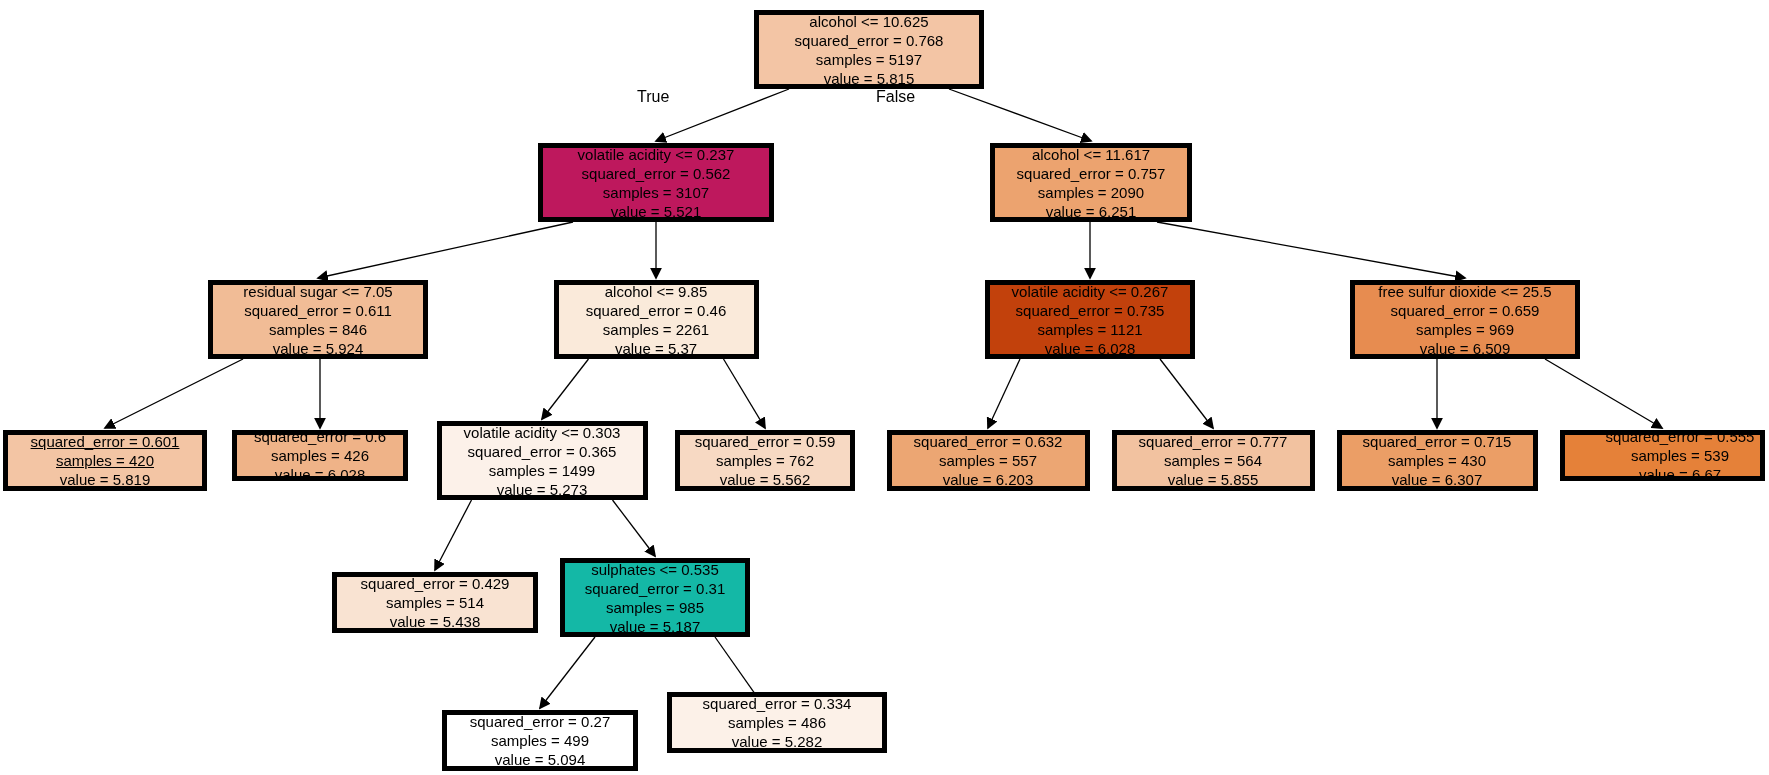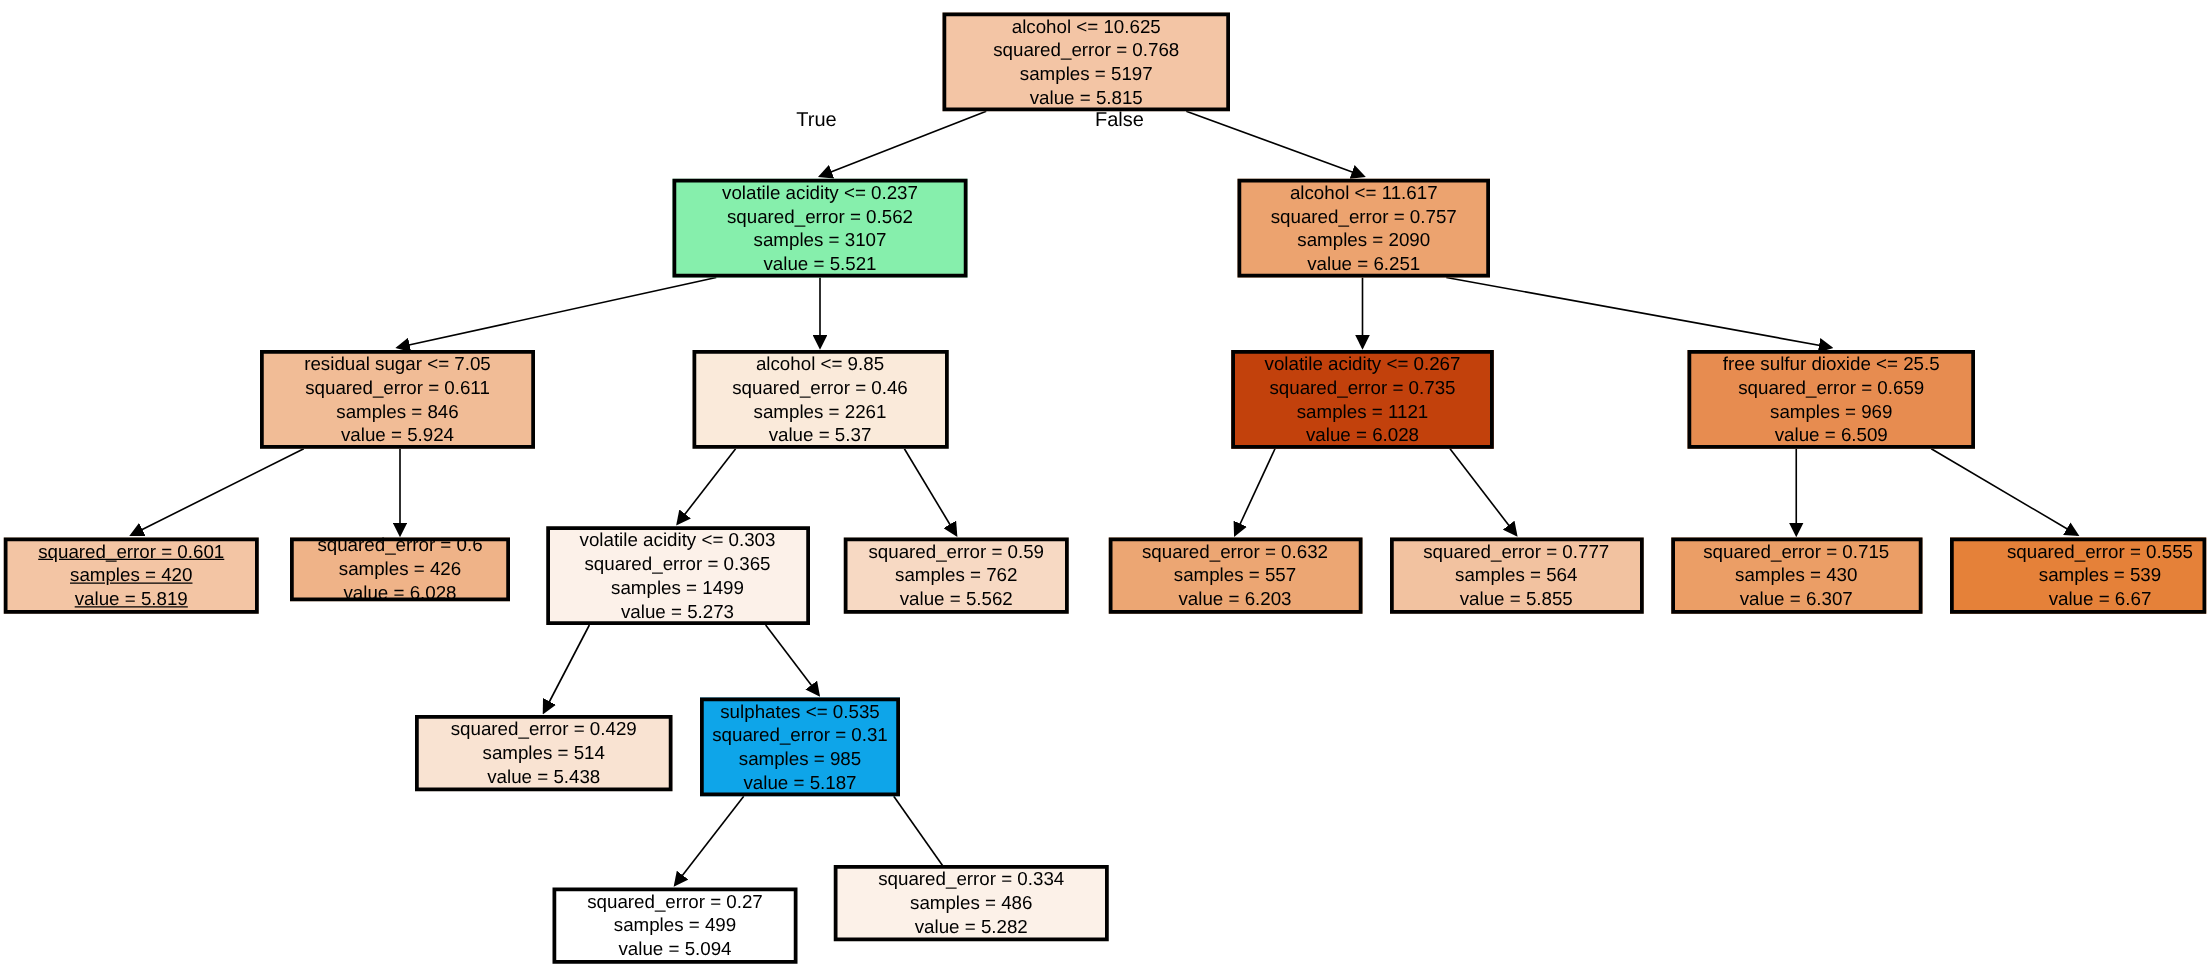--- a/index.html
+++ b/index.html
@@ -18,21 +18,21 @@
   #edge-layer {
     position: absolute;
     left: 0; top: 0;
     width: 1769px;
     height: 775px;
     pointer-events: none;
   }
   .tree-node {
     position: absolute;
     box-sizing: border-box;
-    border: 3px solid #a16207;
+    border: 5px solid #a16207;
     display: flex;
     flex-direction: column;
     justify-content: center;
     align-items: center;
     text-align: center;
     color: #000000;
   }
   .node-line {
     font-size: 15px;
     line-height: 19px;
@@ -77,21 +77,21 @@
         <line x1="715" y1="637" x2="765" y2="708" stroke="#000000" stroke-width="1.3" marker-end="url(#arrowhead)"></line>
       </g>
   </svg>
   <div id="nodes">
       <div class="tree-node" style="left: 754px; top: 10px; width: 230px; height: 79px; background: rgb(243, 197, 165); border-color: rgb(0, 0, 0);">
         <div class="node-line">alcohol &lt;= 10.625</div>
         <div class="node-line">squared_error = 0.768</div>
         <div class="node-line">samples = 5197</div>
         <div class="node-line">value = 5.815</div>
       </div>
-      <div class="tree-node" style="left: 538px; top: 143px; width: 236px; height: 79px; background: #86efac; border-color: rgb(0, 0, 0);">
+      <div class="tree-node" style="left: 538px; top: 143px; width: 236px; height: 79px; background: #be185d; border-color: rgb(0, 0, 0);">
         <div class="node-line">volatile acidity &lt;= 0.237</div>
         <div class="node-line">squared_error = 0.562</div>
         <div class="node-line">samples = 3107</div>
         <div class="node-line">value = 5.521</div>
       </div>
       <div class="tree-node" style="left: 990px; top: 143px; width: 202px; height: 79px; background: rgb(236, 163, 111); border-color: rgb(0, 0, 0);">
         <div class="node-line">alcohol &lt;= 11.617</div>
         <div class="node-line">squared_error = 0.757</div>
         <div class="node-line">samples = 2090</div>
         <div class="node-line">value = 6.251</div>
@@ -149,31 +149,31 @@
       <div class="tree-node" style="left: 1111.5px; top: 430px; width: 203px; height: 61px; background: rgb(242, 194, 160); border-color: rgb(0, 0, 0);">
         <div class="node-line">squared_error = 0.777</div>
         <div class="node-line">samples = 564</div>
         <div class="node-line">value = 5.855</div>
       </div>
       <div class="tree-node" style="left: 1336.5px; top: 430px; width: 201px; height: 61px; background: rgb(235, 158, 102); border-color: rgb(0, 0, 0);">
         <div class="node-line">squared_error = 0.715</div>
         <div class="node-line">samples = 430</div>
         <div class="node-line">value = 6.307</div>
       </div>
-      <div class="tree-node" style="left: 1559.5px; top: 430px; width: 205px; height: 61px; background: rgb(229, 129, 57); border-color: rgb(0, 0, 0); padding-left: 36px;">
+      <div class="tree-node" style="left: 1559.5px; top: 430px; width: 205px; height: 51px; background: rgb(229, 129, 57); border-color: rgb(0, 0, 0); padding-left: 36px;">
         <div class="node-line">squared_error = 0.555</div>
         <div class="node-line">samples = 539</div>
         <div class="node-line">value = 6.67</div>
       </div>
       <div class="tree-node" style="left: 332px; top: 572px; width: 206px; height: 61px; background: rgb(249, 227, 210); border-color: rgb(0, 0, 0);">
         <div class="node-line">squared_error = 0.429</div>
         <div class="node-line">samples = 514</div>
         <div class="node-line">value = 5.438</div>
       </div>
-      <div class="tree-node" style="left: 560px; top: 558px; width: 160px; height: 79px; background: #0ea5e9; border-color: rgb(0, 0, 0);">
+      <div class="tree-node" style="left: 560px; top: 558px; width: 190px; height: 79px; background: #14b8a6; border-color: rgb(0, 0, 0);">
         <div class="node-line">sulphates &lt;= 0.535</div>
         <div class="node-line">squared_error = 0.31</div>
         <div class="node-line">samples = 985</div>
         <div class="node-line">value = 5.187</div>
       </div>
       <div class="tree-node" style="left: 442px; top: 710px; width: 196px; height: 61px; background: rgb(255, 255, 255); border-color: rgb(0, 0, 0);">
         <div class="node-line">squared_error = 0.27</div>
         <div class="node-line">samples = 499</div>
         <div class="node-line">value = 5.094</div>
       </div>

